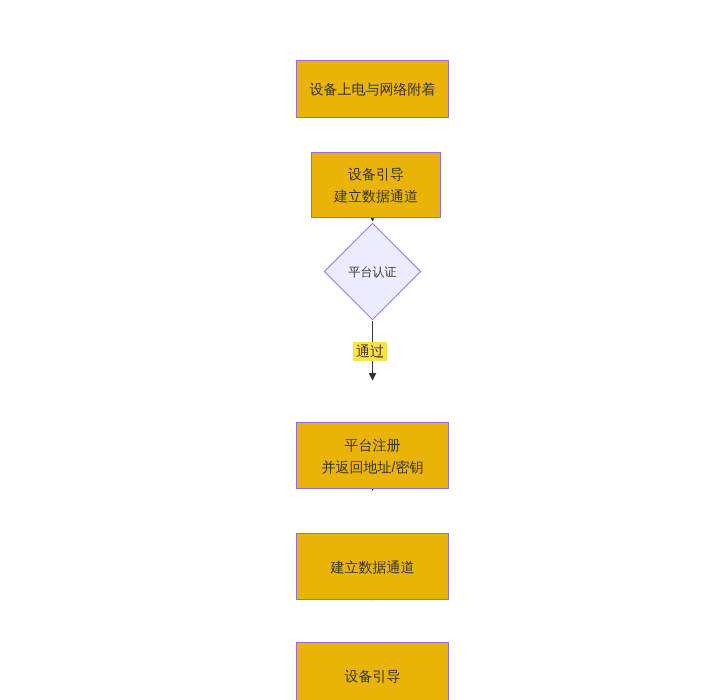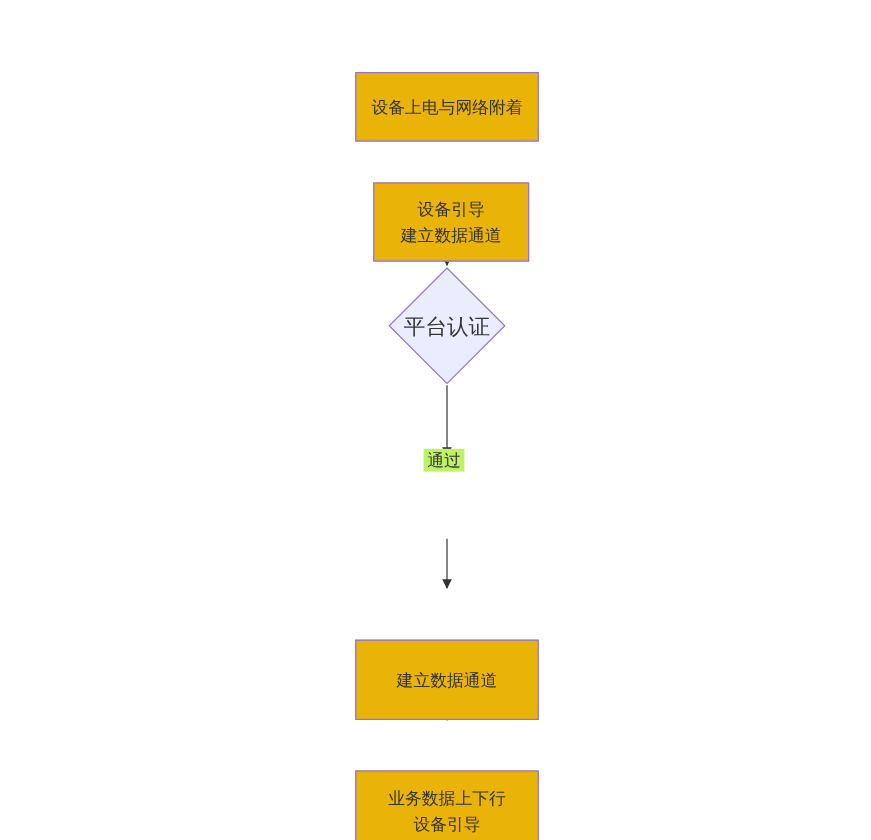--- a/index.html
+++ b/index.html
@@ -53,38 +53,37 @@
     background: #ECECFF;
     border: 1px solid #9370DB;
     transform: rotate(45deg);
   }
   .diamond-label {
     position: absolute;
     left: 322px;
     top: 261px;
     width: 101px;
     text-align: center;
-    font-size: 18px;
+    font-size: 12px;
     line-height: 22px;
     color: #333333;
   }
   .edge-label {
     position: absolute;
     left: 353px;
     top: 342px;
     min-width: 28px;
     height: 19px;
     padding: 0 3px;
-    background: #bef264;
+    background: #fde047;
     font-size: 14px;
     line-height: 19px;
     text-align: center;
     color: #333333;
     white-space: nowrap;
-    margin-top: 32px;
   }
 </style>
 </head>
 <body>
 
 <div class="canvas">
 
   <svg class="arrow-layer" width="726" height="700" viewBox="0 0 726 700" xmlns="http://www.w3.org/2000/svg">
     <defs>
       <marker id="arrowhead" viewBox="0 0 10 10" refX="9" refY="5" markerWidth="8" markerHeight="8" orient="auto">
@@ -105,23 +104,26 @@
   <div class="node" style="left:311px; top:112px; width:130px; height:66px;">
     <span class="line">设备引导</span>
     <span class="line">建立数据通道</span>
   </div>
 
   <div class="diamond-shape"></div>
   <div class="diamond-label">平台认证</div>
 
   <div class="edge-label">通过</div>
 
+  <div class="node" style="left:296px; top:382px; width:153px; height:67px;">
+    <span class="line">平台注册</span>
+    <span class="line">并返回地址/密钥</span>
+  </div>
 
   <div class="node" style="left:296px; top:493px; width:153px; height:67px;">
     <span class="line">建立数据通道</span>
   </div>
 
   <div class="node" style="left:296px; top:602px; width:153px; height:67px;">
-    <span class="line">业务数据上下行</span>
     <span class="line">设备引导</span>
   </div>
 
 </div>
 
 </body></html>

